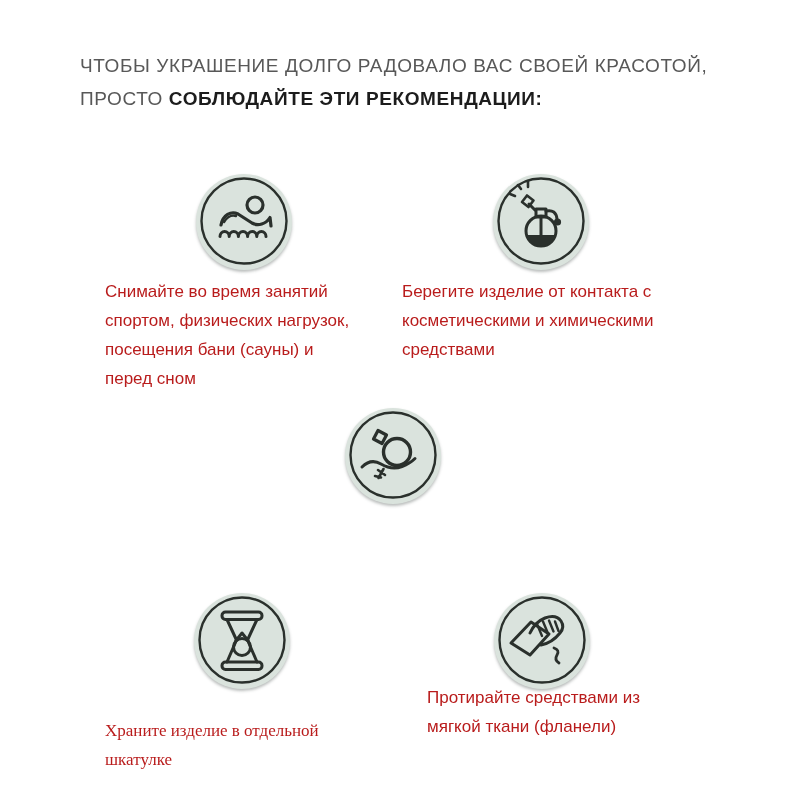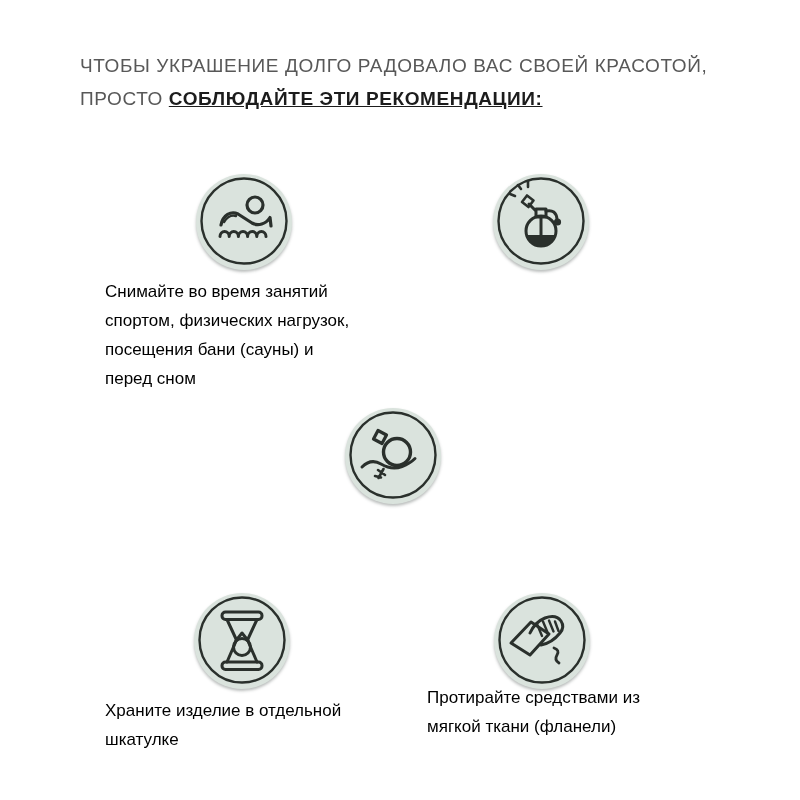--- a/index.html
+++ b/index.html
@@ -18,51 +18,50 @@
     width: 655px;
     font-size: 19px;
     line-height: 33px;
     letter-spacing: 0.6px;
     color: #585858;
     font-weight: 500;
   }
   .header .bold {
     color: #1c1c1c;
     font-weight: 700;
-    text-decoration: underline;
   }
   .circle {
     position: absolute;
     width: 96px;
     height: 96px;
     border-radius: 50%;
     background: #dae3dd;
     box-shadow: 0 2px 3px rgba(60, 70, 65, 0.35);
   }
   .circle svg {
     position: absolute;
     left: 0; top: 0;
     color: #2a302c;
   }
   .tip {
     position: absolute;
     font-size: 17px;
     line-height: 29px;
-    color: #000000;
+    color: #b91c1c;
   }
   
   .pos-i1 { left: 196px; top: 174px; }
   .pos-i2 { left: 493px; top: 174px; }
   .pos-i3 { left: 345px; top: 408px; }
   .pos-i4 { left: 194px; top: 593px; }
   .pos-i5 { left: 494px; top: 593px; }
   .pos-t1 { left: 105px; top: 277px; max-width: 248px; }
   .pos-t2 { left: 402px; top: 277px; max-width: 254px; }
   .pos-t3 { left: 272px; top: 506px; max-width: 240px; }
-  .pos-t4 { left: 105px; top: 696px; max-width: 262px; }
+  .pos-t4 { left: 105px; top: 716px; max-width: 262px; font-family: Liberation Serif, serif; }
   .pos-t5 { left: 427px; top: 683px; max-width: 240px; }
 </style>
 </head>
 <body>
 
 <div class="canvas">
 
   <div class="header">
     <span>ЧТОБЫ УКРАШЕНИЕ ДОЛГО РАДОВАЛО ВАС СВОЕЙ КРАСОТОЙ, ПРОСТО </span><span class="bold">СОБЛЮДАЙТЕ ЭТИ РЕКОМЕНДАЦИИ:</span>
   </div>
@@ -85,20 +84,21 @@
       <path d="M33.6,61 A15,15 0 0 0 62.4,61 Z" fill="currentColor" stroke="none"></path>
       <path d="M48,43 V61" stroke-width="3"></path>
       <rect x="43" y="35" width="10" height="8" stroke-width="3"></rect>
       <path d="M42,36 L36,30" stroke-width="3"></path>
       <path d="M34,21.5 l6.5,5 -5,6.5 -6.5,-5 z" stroke-width="2.6"></path>
       <path d="M28,15 l-3,-4 M35,13 l0,-6 M22,22 l-5,-2" stroke-width="2.6"></path>
       <path d="M53,37 q10,-2 11,8" stroke-width="3"></path>
       <circle cx="64.5" cy="48" r="3.6" fill="currentColor" stroke="none"></circle>
     </svg>
   </div>
+  <div class="tip pos-t2">Берегите изделие от контакта с косметическими и химическими средствами</div>
 
   <div class="circle pos-i3">
     <svg width="96" height="96" viewBox="0 0 96 96" fill="none" stroke="currentColor" stroke-linecap="round" stroke-linejoin="round">
       <circle cx="48" cy="47" r="42.5" stroke-width="2.4"></circle>
       <circle cx="52" cy="44" r="13.5" stroke-width="3.4"></circle>
       <path d="M33,22.5 l8.5,4.5 -4.5,8.5 -8.5,-4.5 z" stroke-width="3.2"></path>
       <path d="M17,59 q9,-9 19,-3 q11,6.5 21,2.5 q8,-3 13,-8" stroke-width="3"></path>
       <path d="M33,62 l7,5 M38.5,61 l-5,9 M30,68 l6,1.5" stroke-width="2.6"></path>
     </svg>
   </div>

